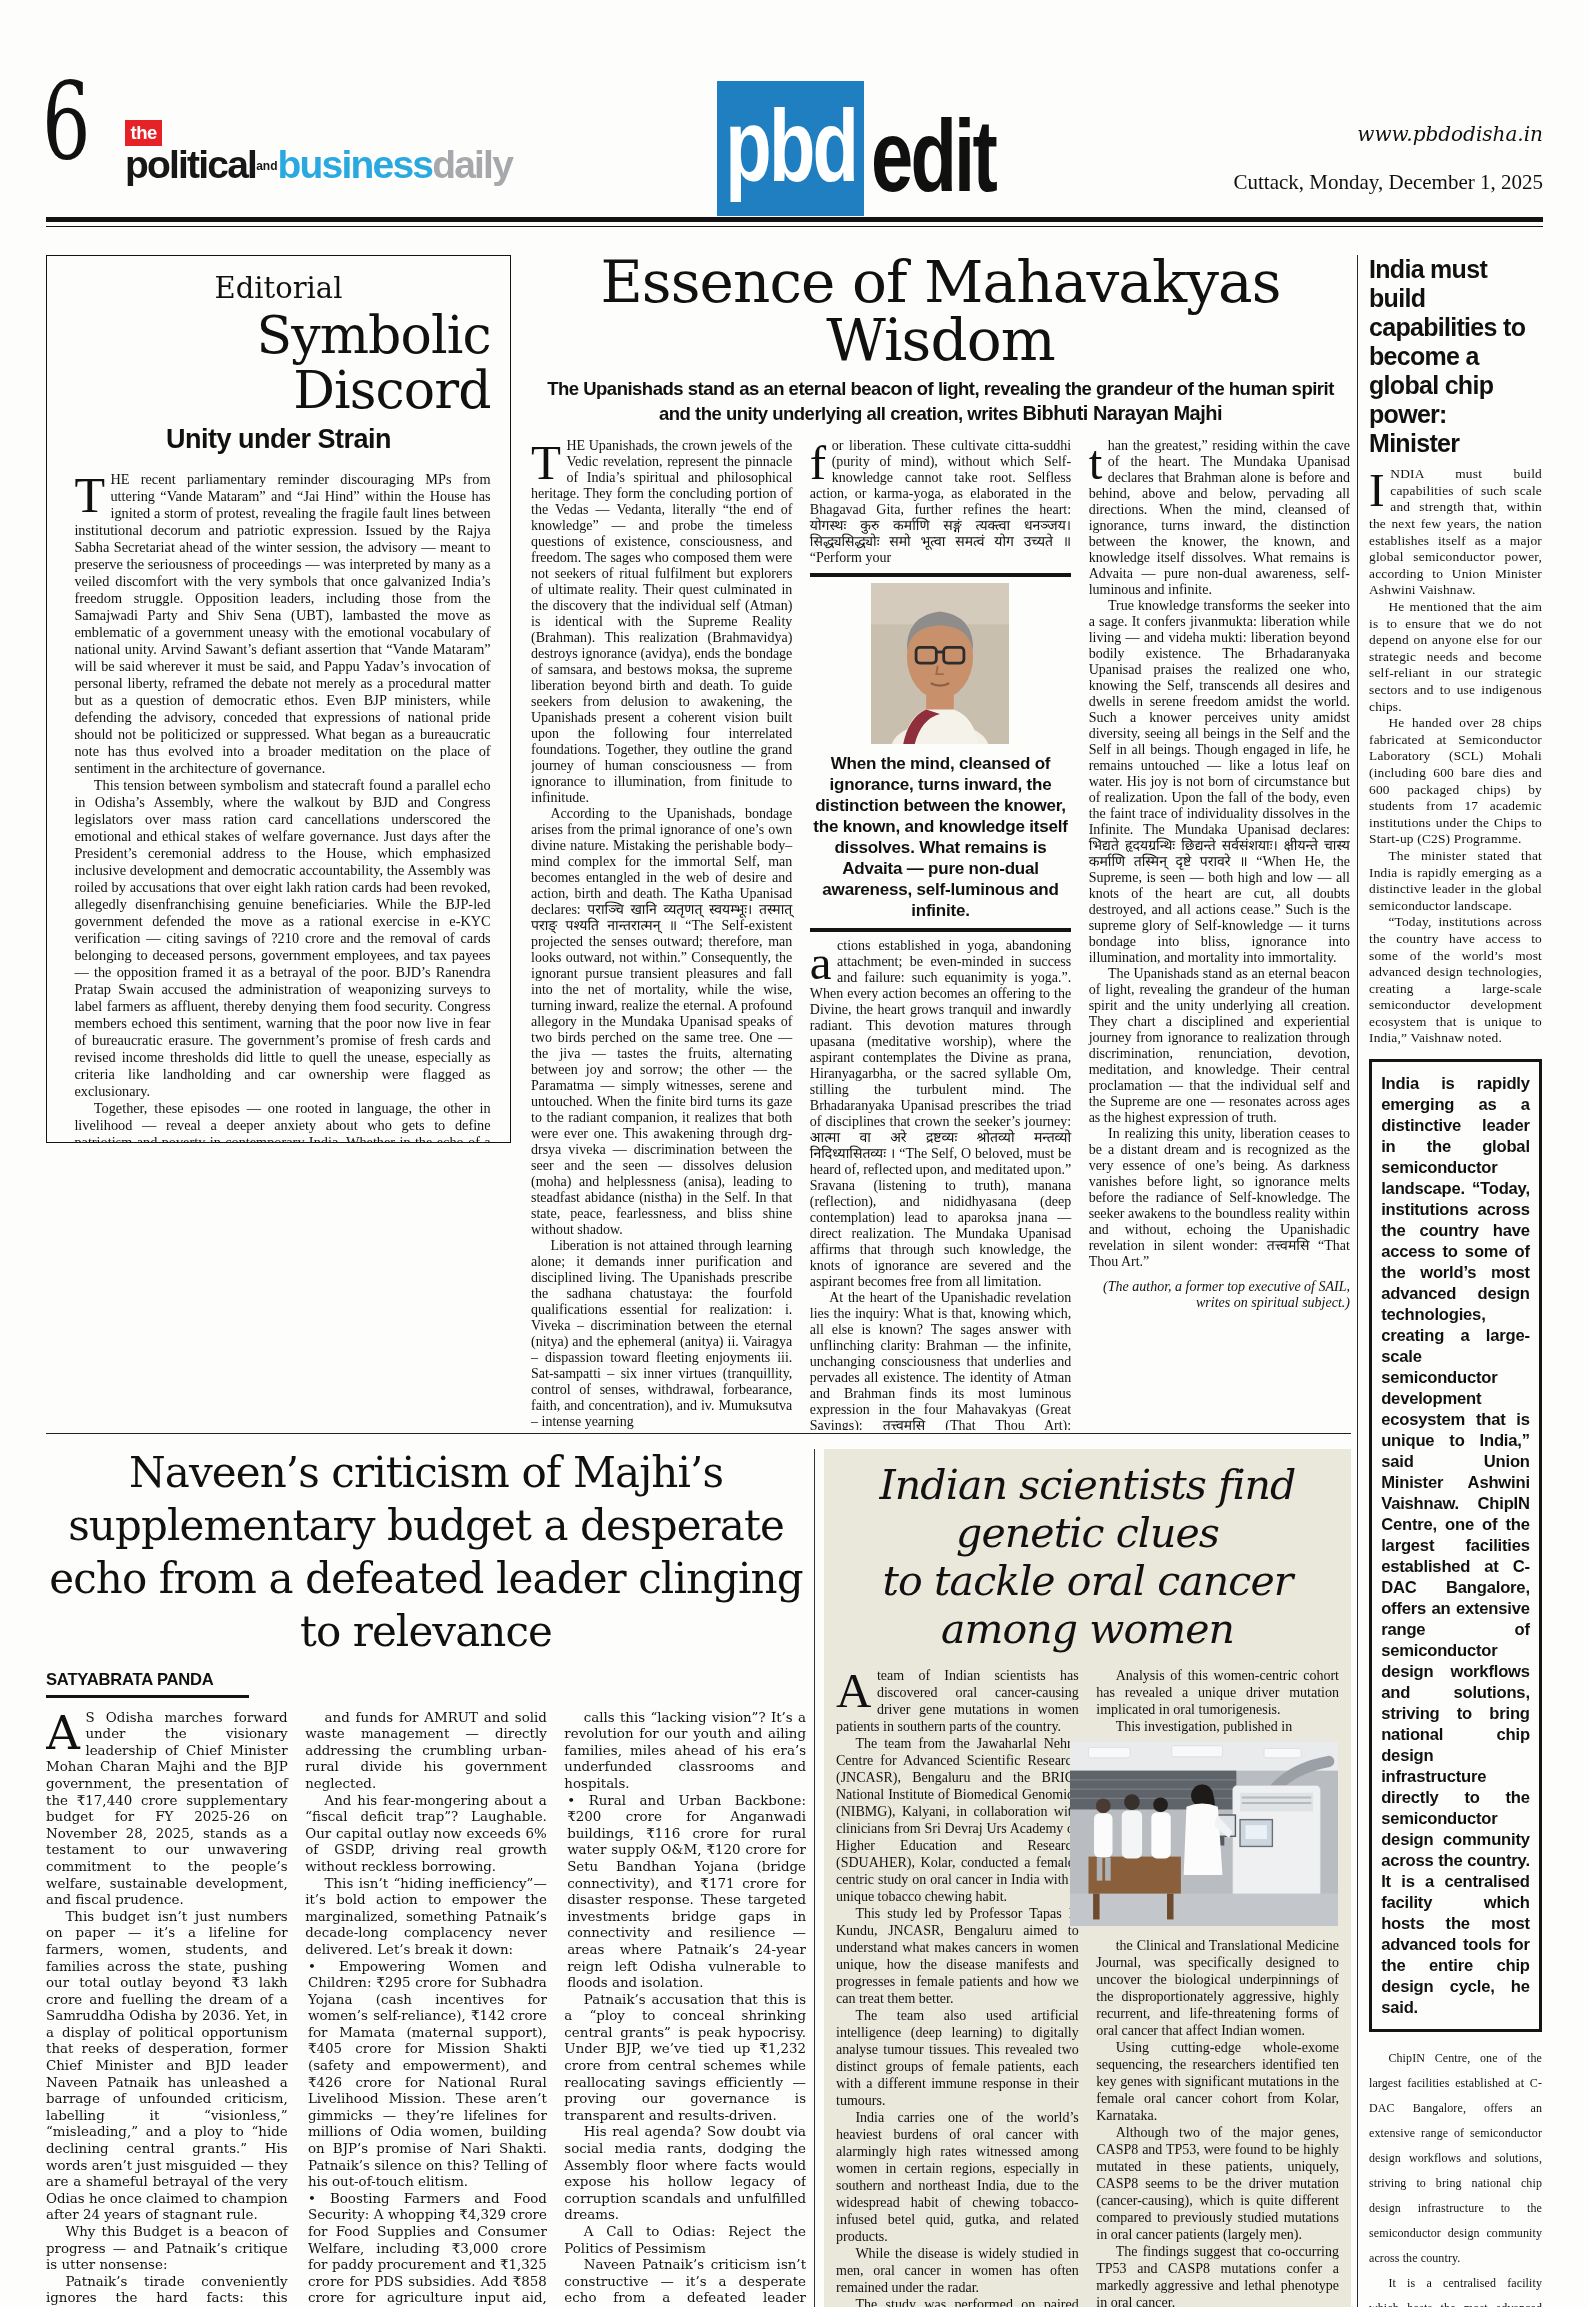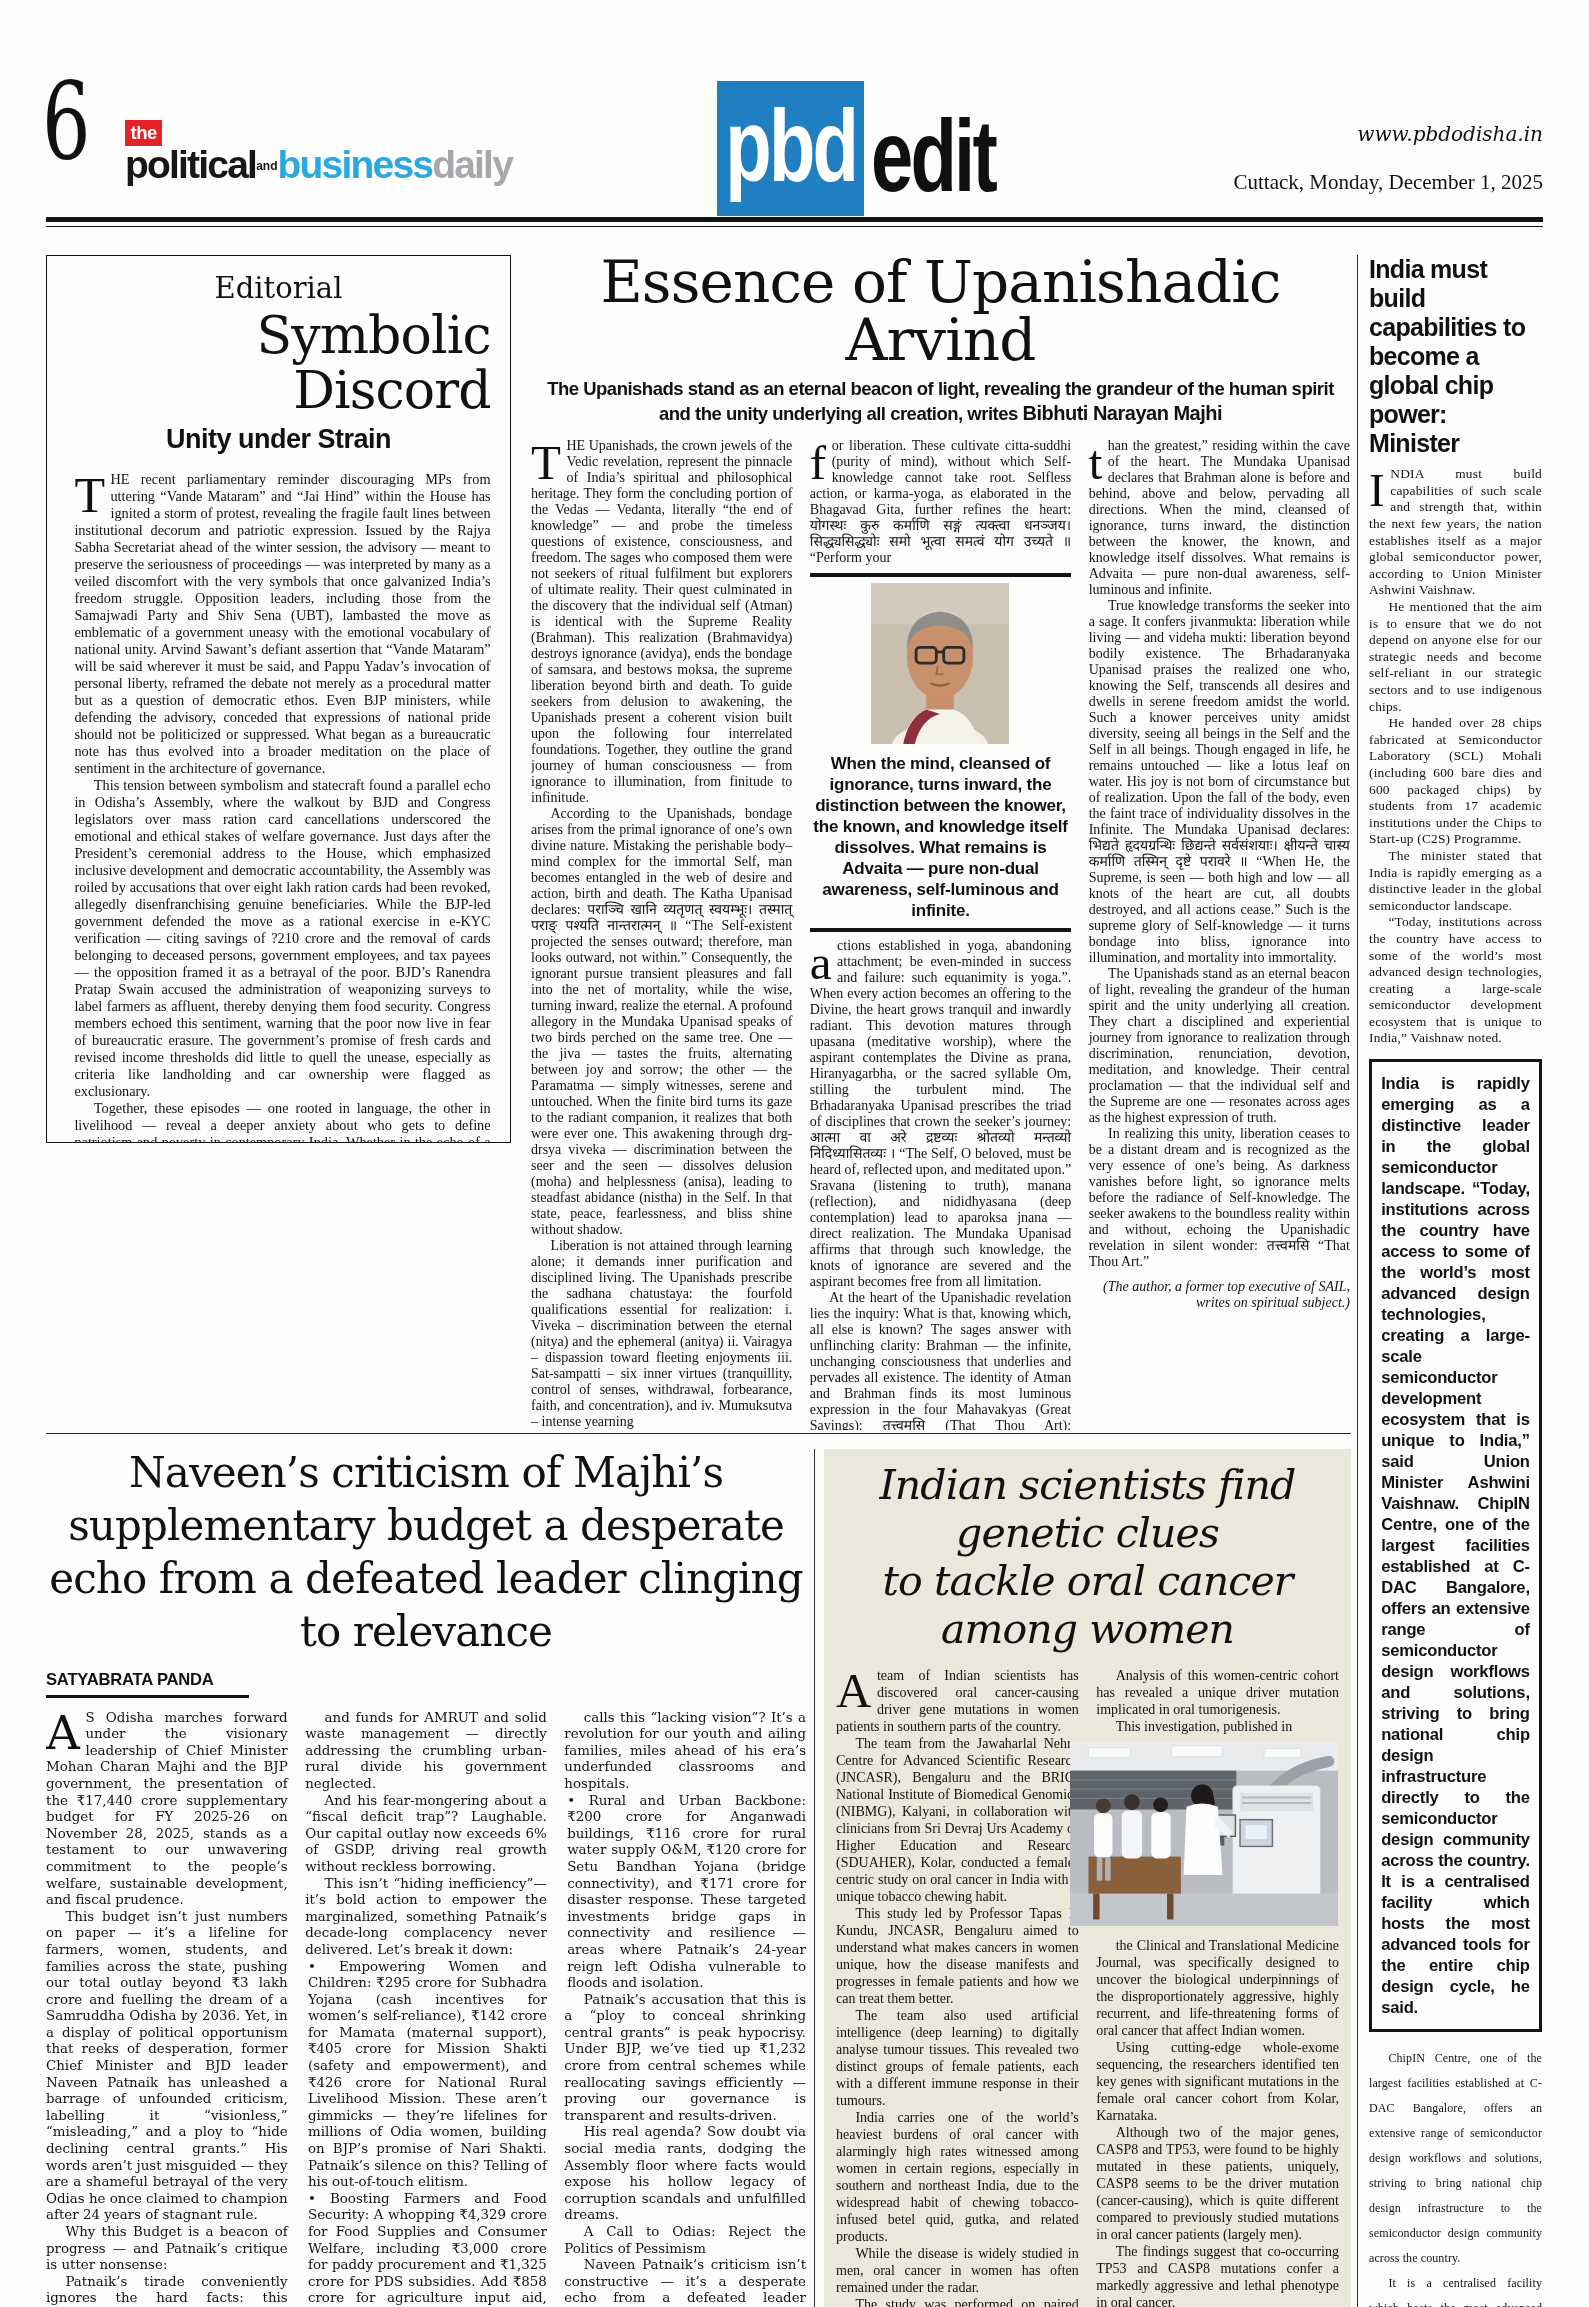--- a/index.html
+++ b/index.html
@@ -119,21 +119,21 @@
   <h1 class="ed-title" data-name="editorial-title">Symbolic Discord</h1>
   <div class="ed-sub" data-name="editorial-subtitle">Unity under Strain</div>
   <div class="ed-body cols-free" data-name="editorial-body">
       <p class="dc" data-name="paragraph">THE recent parliamentary reminder discouraging MPs from uttering “Vande Mataram” and “Jai Hind” within the House has ignited a storm of protest, revealing the fragile fault lines between institutional decorum and patriotic expression. Issued by the Rajya Sabha Secretariat ahead of the winter session, the advisory — meant to preserve the seriousness of proceedings — was interpreted by many as a veiled discomfort with the very symbols that once galvanized India’s freedom struggle. Opposition leaders, including those from the Samajwadi Party and Shiv Sena (UBT), lambasted the move as emblematic of a government uneasy with the emotional vocabulary of national unity. Arvind Sawant’s defiant assertion that “Vande Mataram” will be said wherever it must be said, and Pappu Yadav’s invocation of personal liberty, reframed the debate not merely as a procedural matter but as a question of democratic ethos. Even BJP ministers, while defending the advisory, conceded that expressions of national pride should not be politicized or suppressed. What began as a bureaucratic note has thus evolved into a broader meditation on the place of sentiment in the architecture of governance.</p>
       <p data-name="paragraph">This tension between symbolism and statecraft found a parallel echo in Odisha’s Assembly, where the walkout by BJD and Congress legislators over mass ration card cancellations underscored the emotional and ethical stakes of welfare governance. Just days after the President’s ceremonial address to the House, which emphasized inclusive development and democratic accountability, the Assembly was roiled by accusations that over eight lakh ration cards had been revoked, allegedly disenfranchising genuine beneficiaries. While the BJP-led government defended the move as a rational exercise in e-KYC verification — citing savings of ?210 crore and the removal of cards belonging to deceased persons, government employees, and tax payees — the opposition framed it as a betrayal of the poor. BJD’s Ranendra Pratap Swain accused the administration of weaponizing surveys to label farmers as affluent, thereby denying them food security. Congress members echoed this sentiment, warning that the poor now live in fear of bureaucratic erasure. The government’s promise of fresh cards and revised income thresholds did little to quell the unease, especially as criteria like landholding and car ownership were flagged as exclusionary.</p>
       <p data-name="paragraph">Together, these episodes — one rooted in language, the other in livelihood — reveal a deeper anxiety about who gets to define patriotism and poverty in contemporary India. Whether in the echo of a slogan or the silence of a cancelled ration card, the question remains: can governance afford to ignore the emotional registers of its people, or must it learn to listen more closely to the pulse beneath the policy? In both cases, the challenge is not just policy but perception — how governance honors the dignity of those it serves.</p>
     </div>
 </section>
 
 <section class="abs upanishad" data-name="upanishad-article">
-  <h1 class="up-title" data-name="upanishad-title">Essence of Upanishadic Arvind</h1>
+  <h1 class="up-title" data-name="upanishad-title">Essence of Mahavakyas Wisdom</h1>
   <div class="up-sub" data-name="upanishad-subtitle">
     <span data-name="upanishad-subtitle-line1">The Upanishads stand as an eternal beacon of light, revealing the grandeur of the human spirit</span><br>
     <span data-name="upanishad-subtitle-line2">and the unity underlying all creation, writes </span><span style="font-size:20px" data-name="upanishad-author">Bibhuti Narayan Majhi</span>
   </div>
   <div class="cols up-cols" data-name="upanishad-columns">
     <div class="col" data-name="upanishad-col1">
         <p class="dc" data-name="paragraph">THE Upanishads, the crown jewels of the Vedic revelation, represent the pinnacle of India’s spiritual and philosophical heritage. They form the concluding portion of the Vedas — Vedanta, literally “the end of knowledge” — and probe the timeless questions of existence, consciousness, and freedom. The sages who composed them were not seekers of ritual fulfilment but explorers of ultimate reality. Their quest culminated in the discovery that the individual self (Atman) is identical with the Supreme Reality (Brahman). This realization (Brahmavidya) destroys ignorance (avidya), ends the bondage of samsara, and bestows moksa, the supreme liberation beyond birth and death. To guide seekers from delusion to awakening, the Upanishads present a coherent vision built upon the following four interrelated foundations. Together, they outline the grand journey of human consciousness — from ignorance to illumination, from finitude to infinitude.</p>
         <p data-name="paragraph">According to the Upanishads, bondage arises from the primal ignorance of one’s own divine nature. Mistaking the perishable body–mind complex for the immortal Self, man becomes entangled in the web of desire and action, birth and death. The Katha Upanisad declares: पराञ्चि खानि व्यतृणत् स्वयम्भूः। तस्मात् पराङ् पश्यति नान्तरात्मन् ॥ “The Self-existent projected the senses outward; therefore, man looks outward, not within.” Consequently, the ignorant pursue transient pleasures and fall into the net of mortality, while the wise, turning inward, realize the eternal. A profound allegory in the Mundaka Upanisad speaks of two birds perched on the same tree. One — the jiva — tastes the fruits, alternating between joy and sorrow; the other — the Paramatma — simply witnesses, serene and untouched. When the finite bird turns its gaze to the radiant companion, it realizes that both were ever one. This awakening through drg-drsya viveka — discrimination between the seer and the seen — dissolves delusion (moha) and helplessness (anisa), leading to steadfast abidance (nistha) in the Self. In that state, peace, fearlessness, and bliss shine without shadow.</p>
         <p data-name="paragraph">Liberation is not attained through learning alone; it demands inner purification and disciplined living. The Upanishads prescribe the sadhana chatustaya: the fourfold qualifications essential for realization: i. Viveka – discrimination between the eternal (nitya) and the ephemeral (anitya) ii. Vairagya – dispassion toward fleeting enjoyments iii. Sat-sampatti – six inner virtues (tranquillity, control of senses, withdrawal, forbearance, faith, and concentration), and iv. Mumuksutva – intense yearning</p>
       </div>

